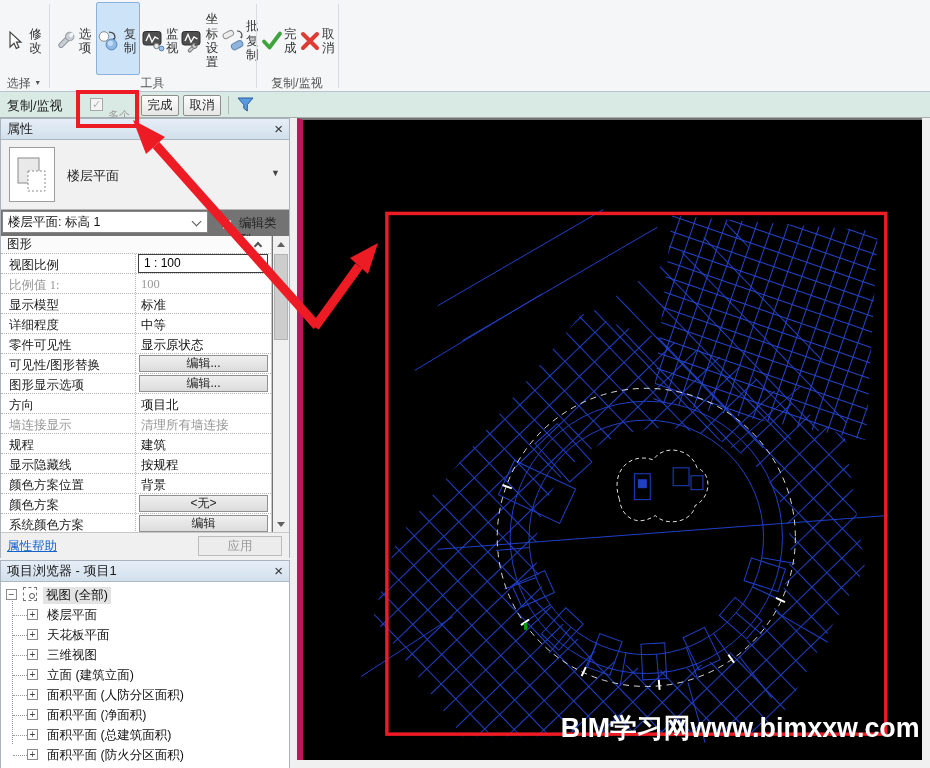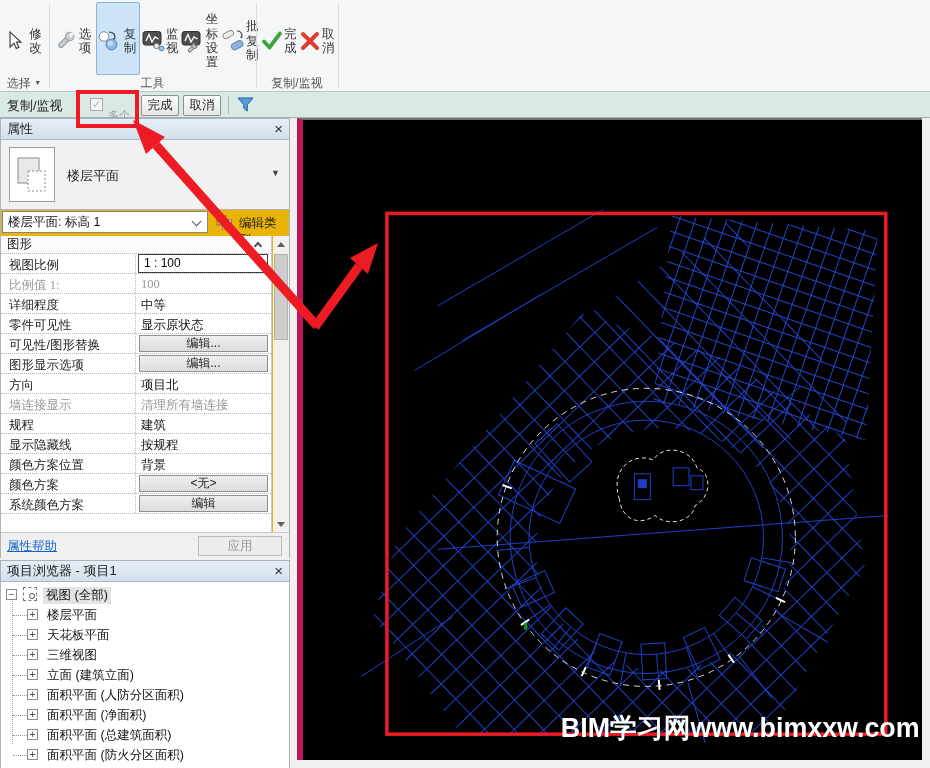--- a/index.html
+++ b/index.html
@@ -18,21 +18,21 @@
 
 
 .optbar { position:absolute; left:0; top:92px; width:930px; height:26px; background:#d9eae5; border-bottom:1px solid #a8b0ac; }
 .opt-mode { position:absolute; left:7px; top:5px; font-size:13px; color:#222; }
 .opt-sep { position:absolute; top:4px; height:18px; width:1px; background:#afb8b3; }
 .cb { position:absolute; left:90px; top:6px; width:13px; height:13px; background:#f4f4f4; border:1px solid #a8a8a8; font-size:11px; line-height:11px; text-align:center; color:#b2b2b2; }
 .cb-lbl { position:absolute; left:108px; top:16px; font-size:11px; color:#9a9a9a; }
 .obtn { position:absolute; top:3px; width:38px; height:21px; background:linear-gradient(#fefefe,#e6e6e6); border:1px solid #8e8e8e; border-radius:2px; font-size:12.5px; color:#222; text-align:center; line-height:19px; }
 
 
-.panel { position:absolute; left:0; width:290px; background:#eab308; border:1px solid #a9b4bf; }
+.panel { position:absolute; left:0; width:290px; background:#737373; border:1px solid #a9b4bf; }
 .phdr { height:21px; background:linear-gradient(#e6eef7,#d2e0ec); border-bottom:1px solid #aab8c4; font-size:13px; color:#1a1a1a; line-height:20px; padding-left:6px; position:relative; }
 .pclose { position:absolute; right:6px; top:0; font-size:15px; color:#333; line-height:20px; }
 
 
 .typesel { position:absolute; left:0; top:21px; width:288px; height:70px; background:#f1f1f1; border-bottom:1px solid #b5b5b5; }
 .ticon { position:absolute; left:8px; top:7px; width:46px; height:55px; background:#fff; border:1px solid #9d9d9d; display:flex; align-items:center; justify-content:center; }
 .tname { position:absolute; left:66px; top:27px; font-size:13px; color:#222; }
 .tdrop { position:absolute; right:9px; top:28px; font-size:9px; color:#444; }
 .instrow { position:absolute; left:0; top:91px; width:276px; height:26px; }
 .instcombo { position:absolute; left:1px; top:1px; width:206px; height:22px; background:#fff; border:1px solid #858585; font-size:12.5px; line-height:20px; padding-left:5px; color:#111; }
@@ -216,20 +216,24 @@
     </div>
     <div class="pgrid">
       <div class="sectrow"><span>图形</span><i class="chev-up"></i></div>
       <div class="prow">
           <span class="pl">视图比例</span>
           <div class="editbox">1 : 100</div>
         </div>
       <div class="prow">
           <span class="pl dis">比例值 1:</span>
           <span class="pval dis">100</span>
+        </div>
+      <div class="prow">
+          <span class="pl">显示模型</span>
+          <span class="pval">标准</span>
         </div>
       <div class="prow">
           <span class="pl">详细程度</span>
           <span class="pval">中等</span>
         </div>
       <div class="prow">
           <span class="pl">零件可见性</span>
           <span class="pval">显示原状态</span>
         </div>
       <div class="prow">

